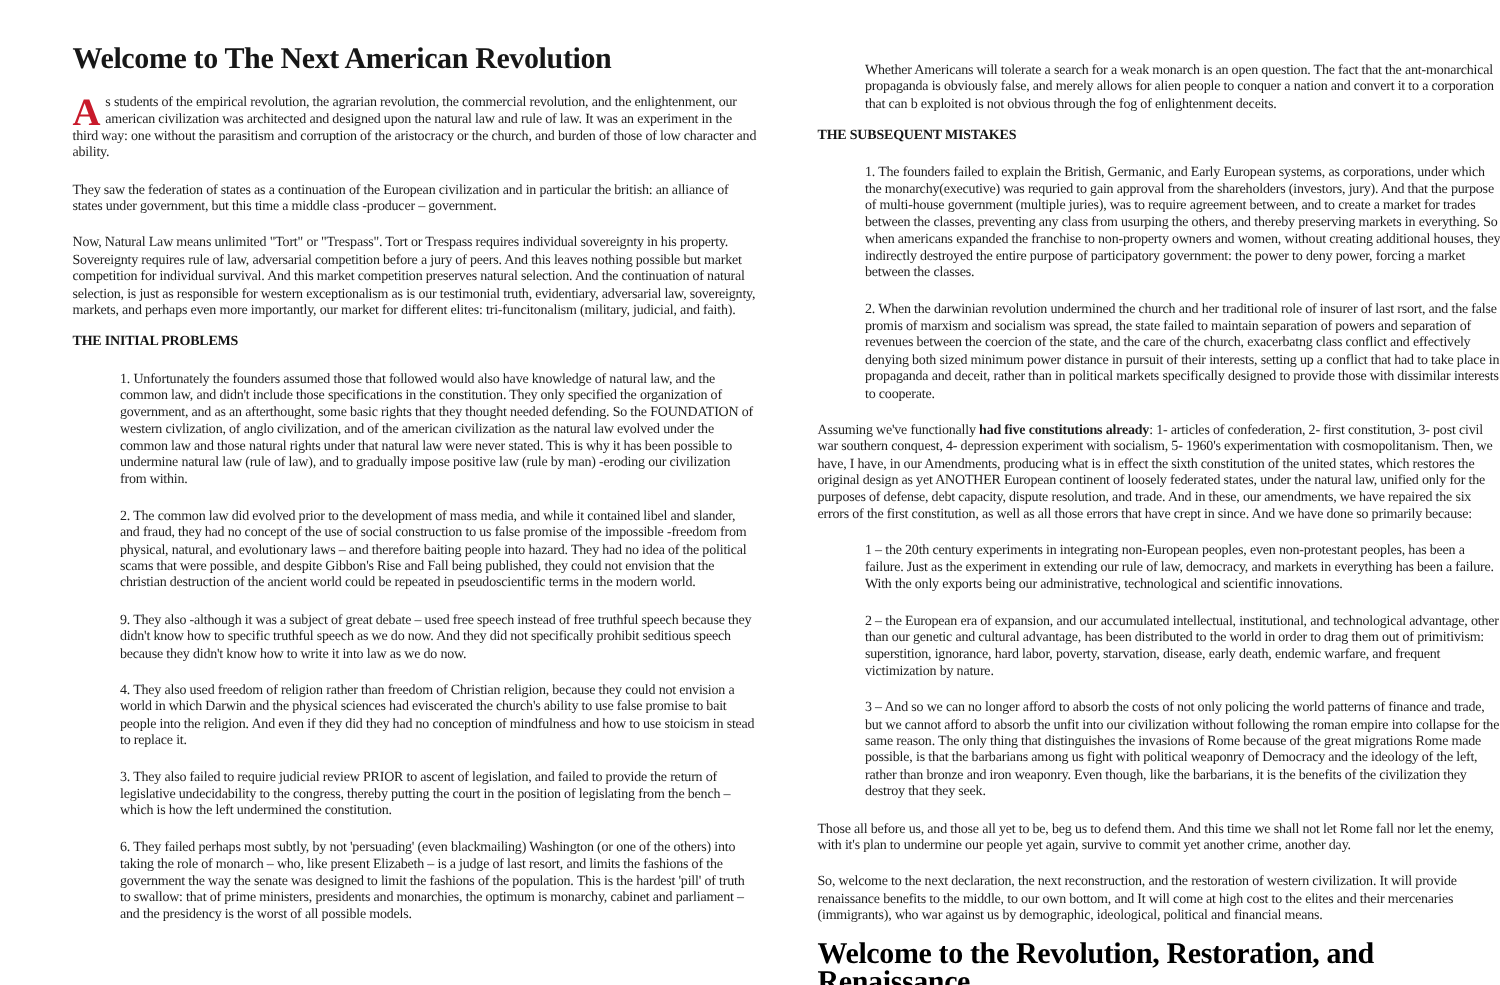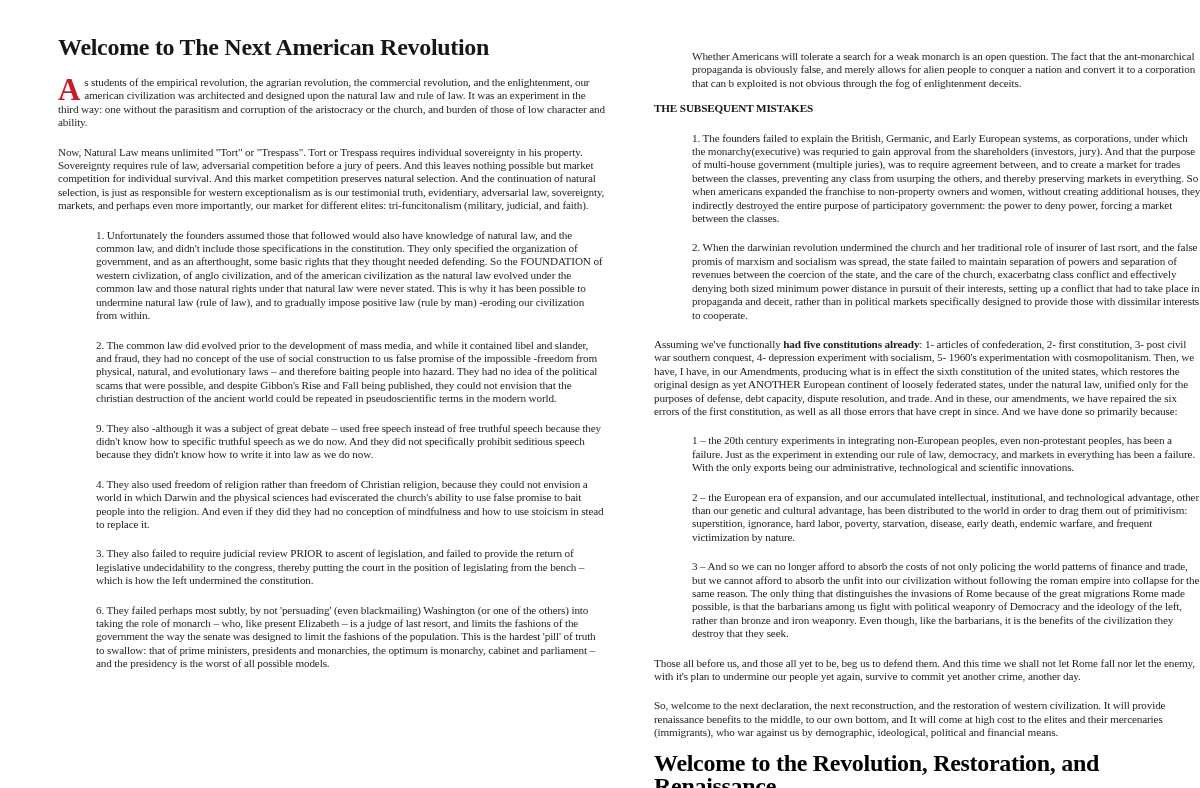--- a/index.html
+++ b/index.html
@@ -64,23 +64,25 @@
 </head>
 <body>
 
 <div class="page">
 
   <div class="col">
     <h1 class="doc-title">Welcome to The Next American Revolution</h1>
 
     <p><span class="dropcap">A</span><span>s students of the empirical revolution, the agrarian revolution, the commercial revolution, and the enlightenment, our american civilization was architected and designed upon the natural law and rule of law. It was an experiment in the third way: one without the parasitism and corruption of the aristocracy or the church, and burden of those of low character and ability.</span></p>
 
+    <p>They saw the federation of states as a continuation of the European civilization and in particular the british: an alliance of states under government, but this time a middle class -producer – government.</p>
 
     <p>Now, Natural Law means unlimited "Tort" or "Trespass". Tort or Trespass requires individual sovereignty in his property. Sovereignty requires rule of law, adversarial competition before a jury of peers. And this leaves nothing possible but market competition for individual survival. And this market competition preserves natural selection. And the continuation of natural selection, is just as responsible for western exceptionalism as is our testimonial truth, evidentiary, adversarial law, sovereignty, markets, and perhaps even more importantly, our market for different elites: tri-funcitonalism (military, judicial, and faith).</p>
 
+    <p class="sec-heading">THE INITIAL PROBLEMS</p>
 
     <p class="indent">1. Unfortunately the founders assumed those that followed would also have knowledge of natural law, and the common law, and didn't include those specifications in the constitution. They only specified the organization of government, and as an afterthought, some basic rights that they thought needed defending. So the FOUNDATION of western civlization, of anglo civilization, and of the american civilization as the natural law evolved under the common law and those natural rights under that natural law were never stated. This is why it has been possible to undermine natural law (rule of law), and to gradually impose positive law (rule by man) -eroding our civilization from within.</p>
     <p class="indent">2. The common law did evolved prior to the development of mass media, and while it contained libel and slander, and fraud, they had no concept of the use of social construction to us false promise of the impossible -freedom from physical, natural, and evolutionary laws – and therefore baiting people into hazard. They had no idea of the political scams that were possible, and despite Gibbon's Rise and Fall being published, they could not envision that the christian destruction of the ancient world could be repeated in pseudoscientific terms in the modern world.</p>
     <p class="indent">9. They also -although it was a subject of great debate – used free speech instead of free truthful speech because they didn't know how to specific truthful speech as we do now. And they did not specifically prohibit seditious speech because they didn't know how to write it into law as we do now.</p>
     <p class="indent">4. They also used freedom of religion rather than freedom of Christian religion, because they could not envision a world in which Darwin and the physical sciences had eviscerated the church's ability to use false promise to bait people into the religion. And even if they did they had no conception of mindfulness and how to use stoicism in stead to replace it.</p>
     <p class="indent">3. They also failed to require judicial review PRIOR to ascent of legislation, and failed to provide the return of legislative undecidability to the congress, thereby putting the court in the position of legislating from the bench – which is how the left undermined the constitution.</p>
     <p class="indent">6. They failed perhaps most subtly, by not 'persuading' (even blackmailing) Washington (or one of the others) into taking the role of monarch – who, like present Elizabeth – is a judge of last resort, and limits the fashions of the government the way the senate was designed to limit the fashions of the population. This is the hardest 'pill' of truth to swallow: that of prime ministers, presidents and monarchies, the optimum is monarchy, cabinet and parliament – and the presidency is the worst of all possible models.</p>
   </div>
 
   <div class="col">

